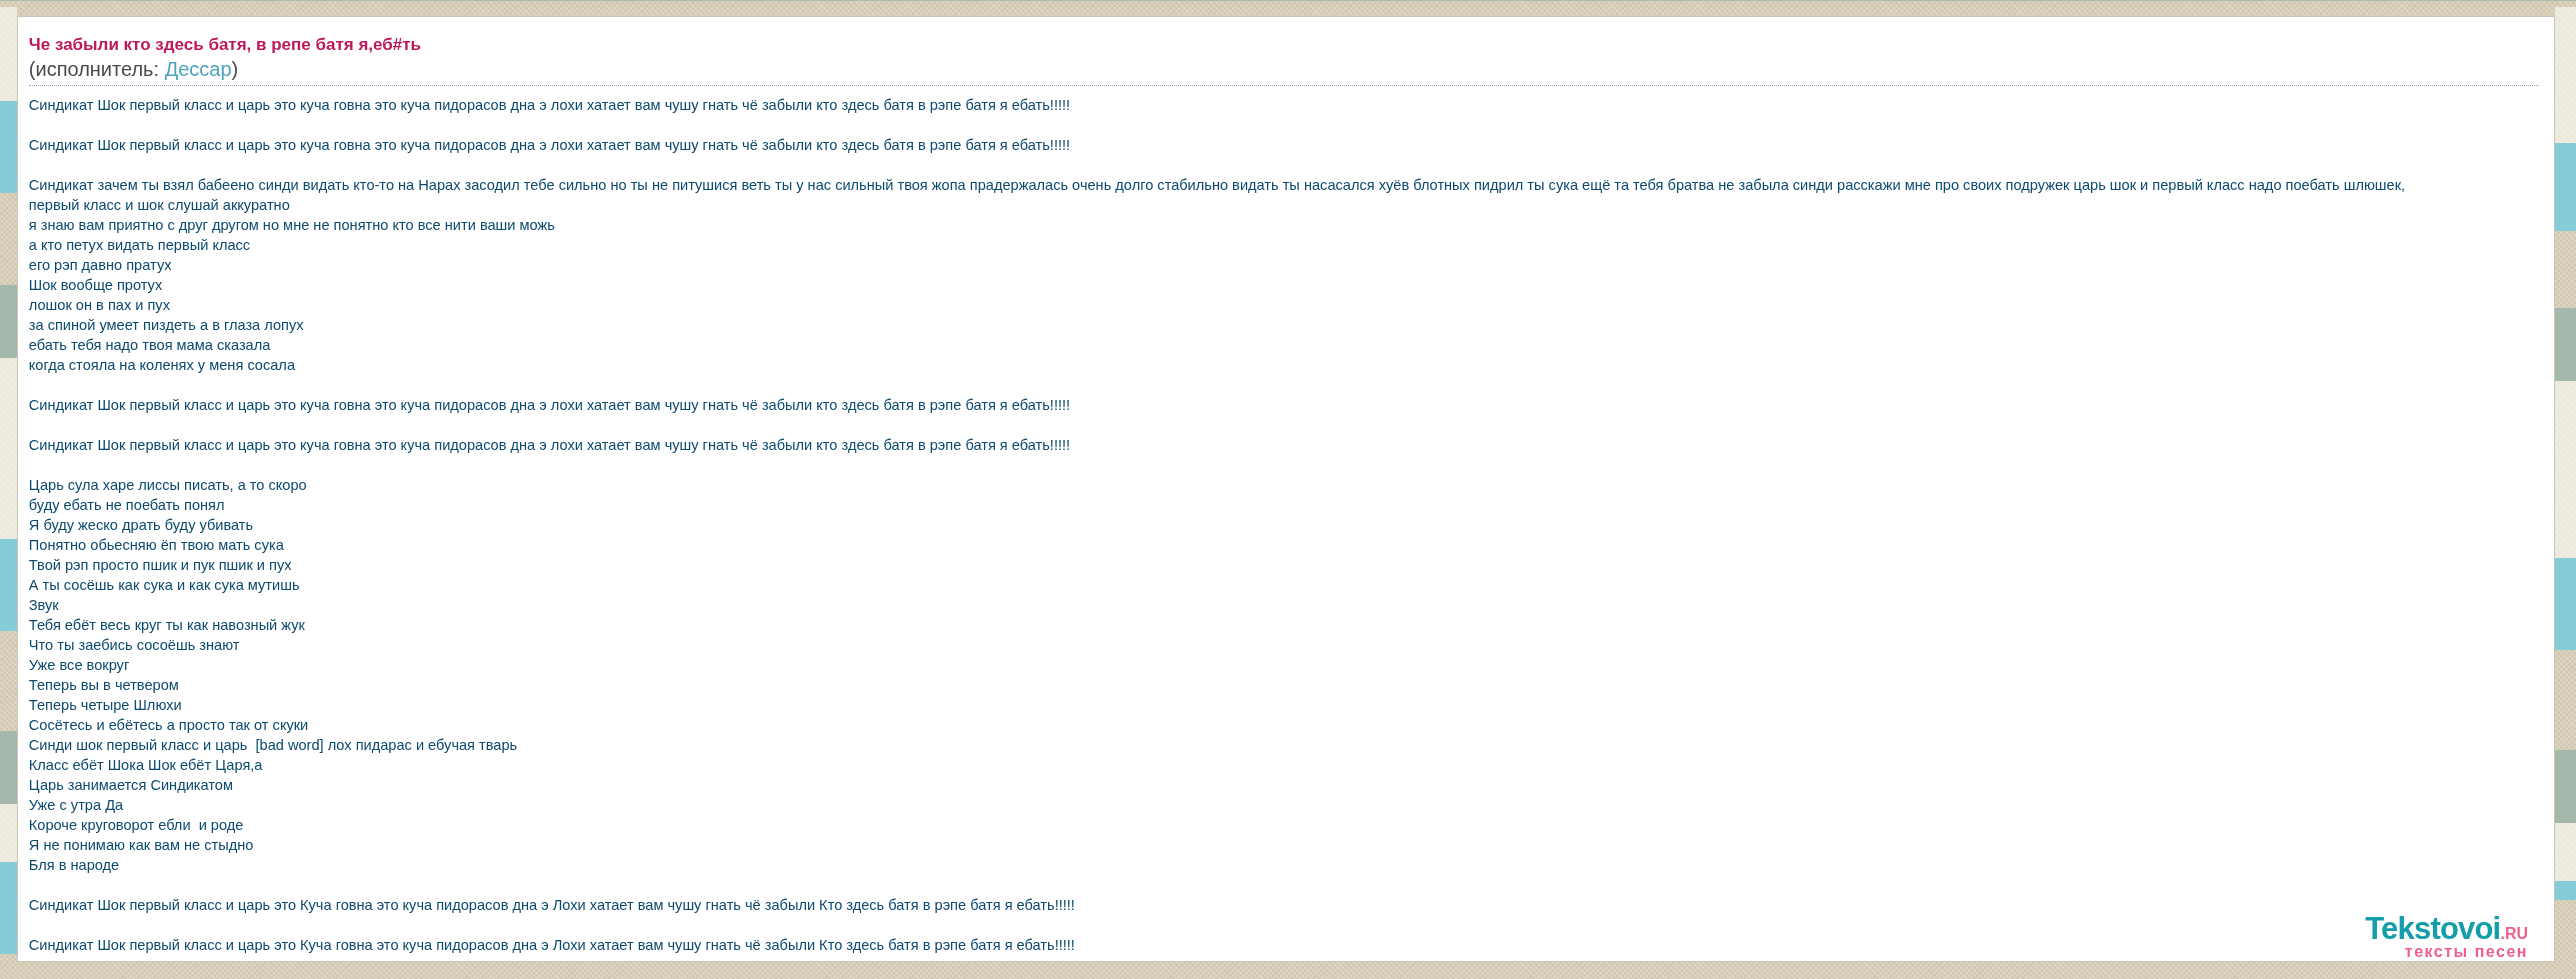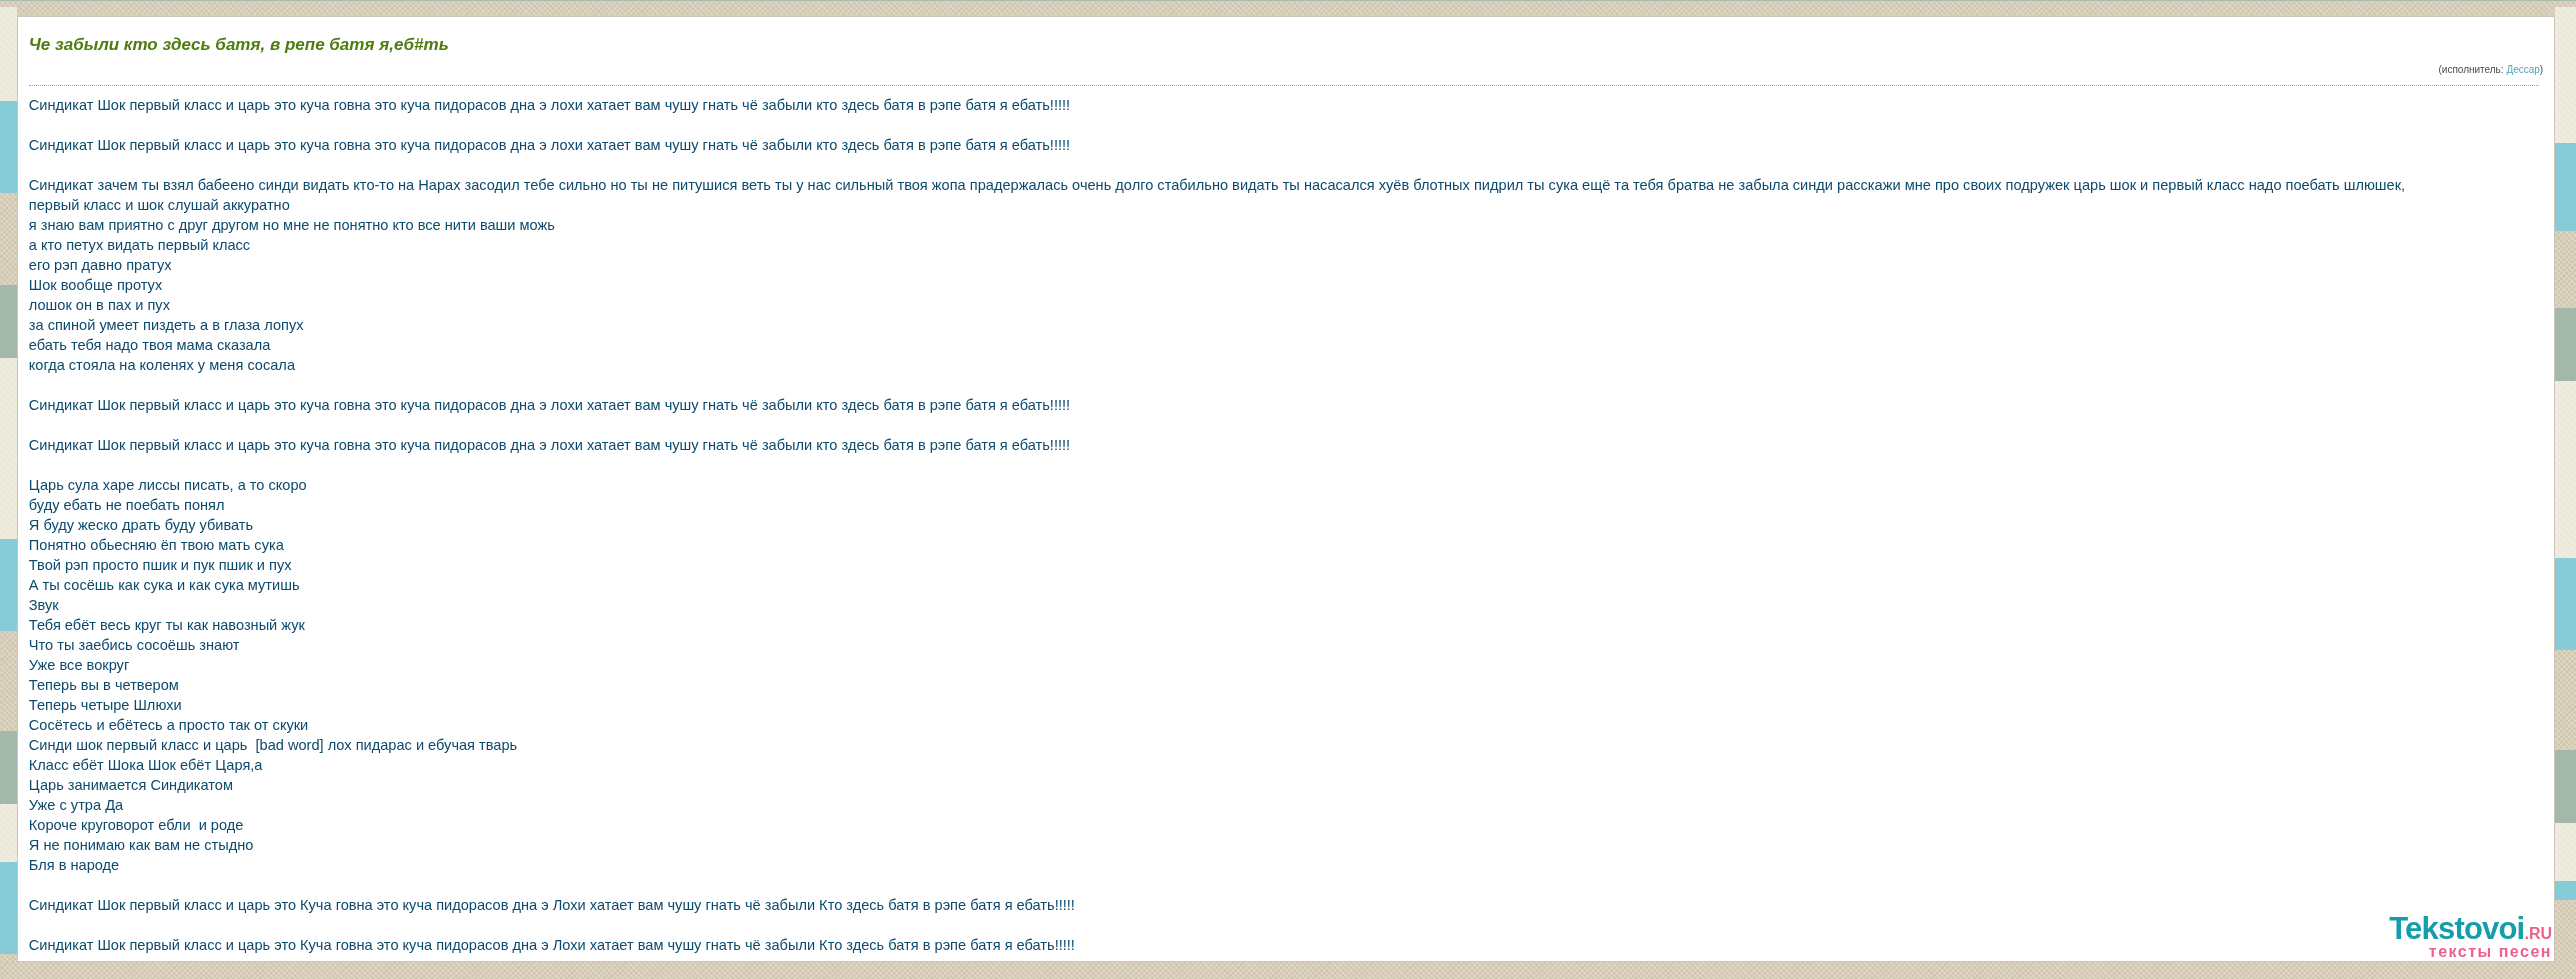--- a/index.html
+++ b/index.html
@@ -27,34 +27,34 @@
   }
   .content{
     position:absolute;left:17px;top:15.4px;width:2538px;height:946px;
     background:#ffffff;border:0.8px solid #c9c5b9;box-sizing:border-box;
     padding:17px 10.8px 0 10.8px;
   }
   .song-title{
     font-size:17px;font-weight:bold;line-height:21.5px;margin:0;
   }
   .artist-line{
-    font-size:10px;color:#4a4a4a;margin-top:5.4px;line-height:17px;text-align:right;
+    font-size:20px;color:#4a4a4a;margin-top:5.4px;line-height:17px;
   }
   .artist-link{cursor:pointer;}
   .separator{
     border-bottom:1.5px dotted #8ba3c4;margin-top:7px;margin-right:4.6px;height:0;
   }
   .lyrics{
     margin-top:8.5px;
     font-size:14.6px;line-height:20px;color:#333333;
     white-space:pre-wrap;word-wrap:break-word;
     width:2511px;
   }
   .logo{
-    position:absolute;right:2px;bottom:1.5px;text-align:right;line-height:1;cursor:pointer;
+    position:absolute;right:26px;bottom:1.5px;text-align:right;line-height:1;cursor:pointer;
   }
   .logo-main{
     font-size:31px;font-weight:800;letter-spacing:-0.8px;
   }
   .logo-domain{
     font-size:16px;font-weight:bold;letter-spacing:0;
   }
   .logo-tagline{
     font-size:16px;font-weight:bold;letter-spacing:1.5px;margin-top:0;
   }
@@ -83,21 +83,21 @@
     <div class="edge-seg seg-cream" style="height: 177px; background-color: rgb(236, 232, 218);"></div>
     <div class="edge-seg seg-blue" style="height: 92px; background-color: rgb(133, 204, 216);"></div>
     <div class="edge-seg seg-tan" style="height: 100px; background-color: rgb(216, 205, 183);"></div>
     <div class="edge-seg seg-sage" style="height: 73px; background-color: rgb(163, 183, 171);"></div>
     <div class="edge-seg seg-cream" style="height: 58px; background-color: rgb(236, 232, 218);"></div>
     <div class="edge-seg seg-blue" style="height: 19px; background-color: rgb(133, 204, 216);"></div>
     <div class="edge-seg seg-tan" style="height: 62px; background-color: rgb(216, 205, 183);"></div>
   </div>
 
 <div class="content">
-  <h1 class="song-title" style="color: #4d7c0f; font-style: italic;">Че забыли кто здесь батя, в репе батя я,еб#ть</h1>
+  <h1 class="song-title" style="color: #be185d;">Че забыли кто здесь батя, в репе батя я,еб#ть</h1>
   <div class="artist-line"><span>(исполнитель: </span><a class="artist-link" style="color: rgb(77, 164, 189);">Дессар</a><span>)</span></div>
   <div class="separator"></div>
   <div class="lyrics" style="color: #0c4a6e;">Синдикат Шок первый класс и царь это куча говна это куча пидорасов дна э лохи хатает вам чушу гнать чё забыли кто здесь батя в рэпе батя я ебать!!!!!
 
 Синдикат Шок первый класс и царь это куча говна это куча пидорасов дна э лохи хатает вам чушу гнать чё забыли кто здесь батя в рэпе батя я ебать!!!!!
 
 Синдикат зачем ты взял бабеено синди видать кто-то на Нарах засодил тебе сильно но ты не питушися веть ты у нас сильный твоя жопа прадержалась очень долго стабильно видать ты насасался хуёв блотных пидрил ты сука ещё та тебя братва не забыла синди расскажи мне про своих подружек царь шок и первый класс надо поебать шлюшек,
 первый класс и шок слушай аккуратно
 я знаю вам приятно с друг другом но мне не понятно кто все нити ваши можь
 а кто петух видать первый класс

